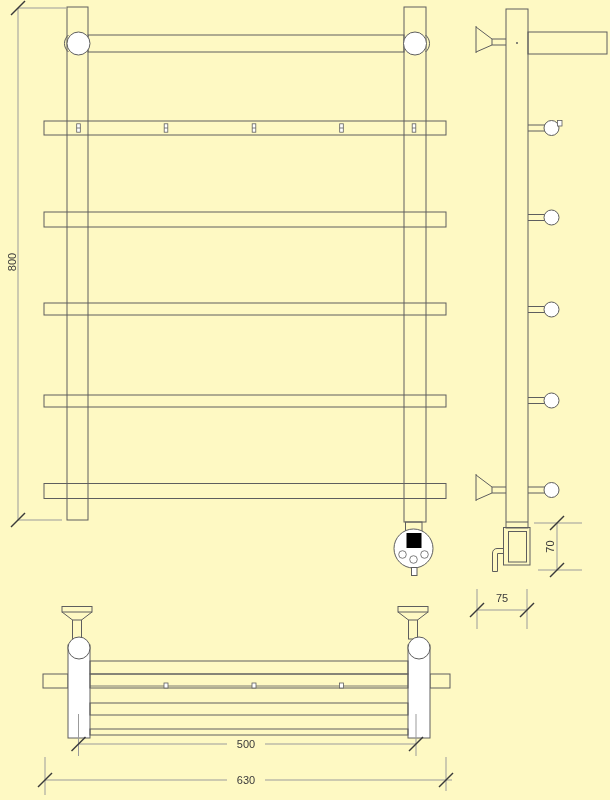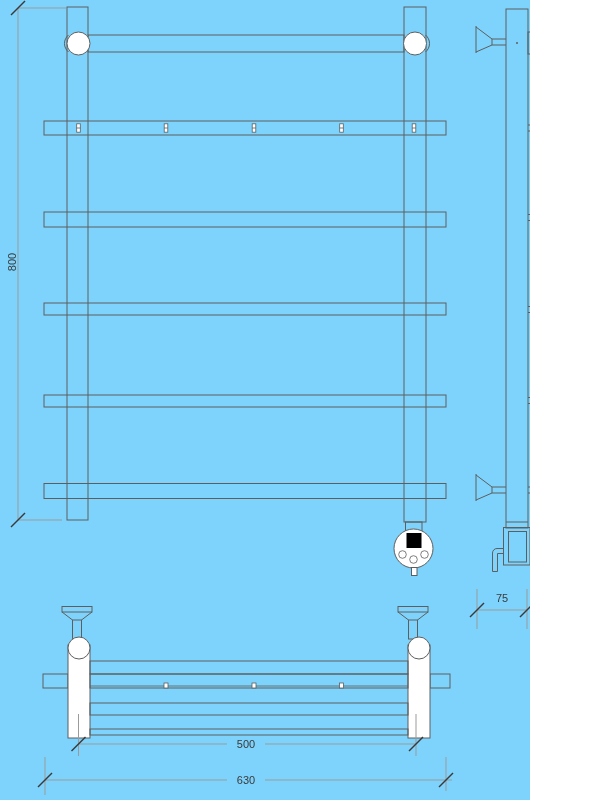--- a/index.html
+++ b/index.html
@@ -1,16 +1,16 @@
 <!DOCTYPE html>
 <html><head>
 <meta charset="utf-8">
 <style>
   html,body{margin:0;padding:0;background:#fff;}
-  .canvas{position:relative;width:530px;height:800px;background:#7dd3fc;overflow:hidden;}
+  .canvas{position:relative;width:610px;height:800px;background:#fef9c3;overflow:hidden;}
   svg{position:absolute;left:0;top:0;}
   .obj{stroke:#5e5e5e;fill:none;stroke-width:1;}
   .objf{stroke:#5e5e5e;fill:#fff;stroke-width:1;}
   .thin{stroke-width:0.8;}
   .dim{stroke:#9b9b9b;fill:none;stroke-width:1;}
   .tick{stroke:#3a3a3a;stroke-width:1.5;}
   .dimtext{font-family:"Liberation Sans",sans-serif;font-size:11px;fill:#3a3a3a;}
   .blackfill{fill:#000;stroke:none;}
   .dotfill{fill:#5e5e5e;stroke:none;}
 </style>

